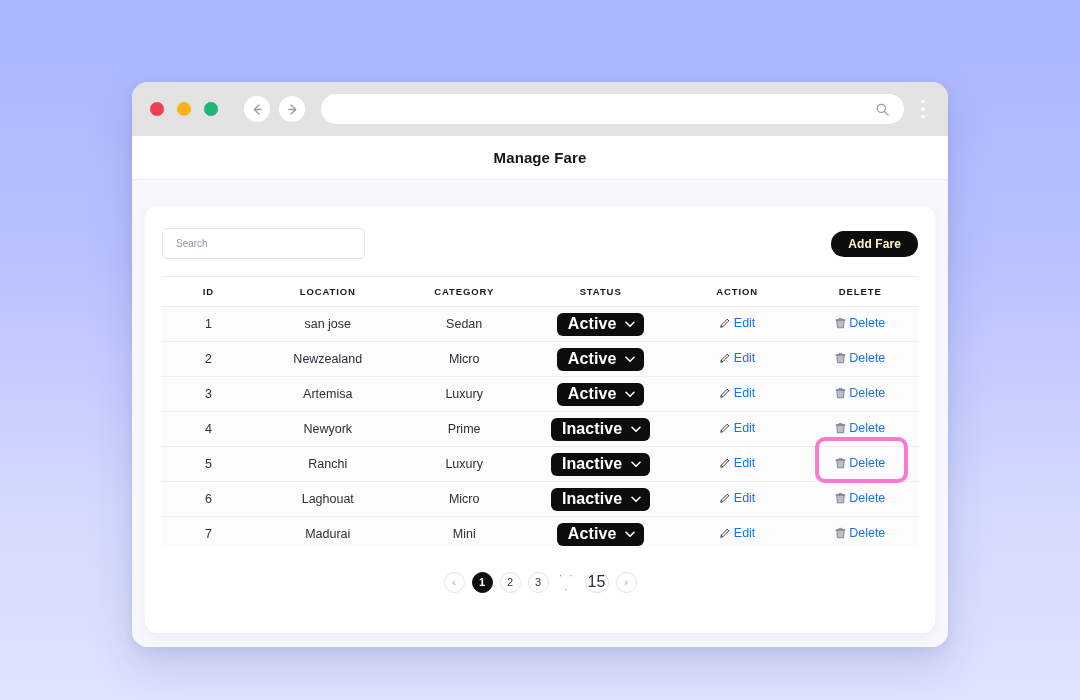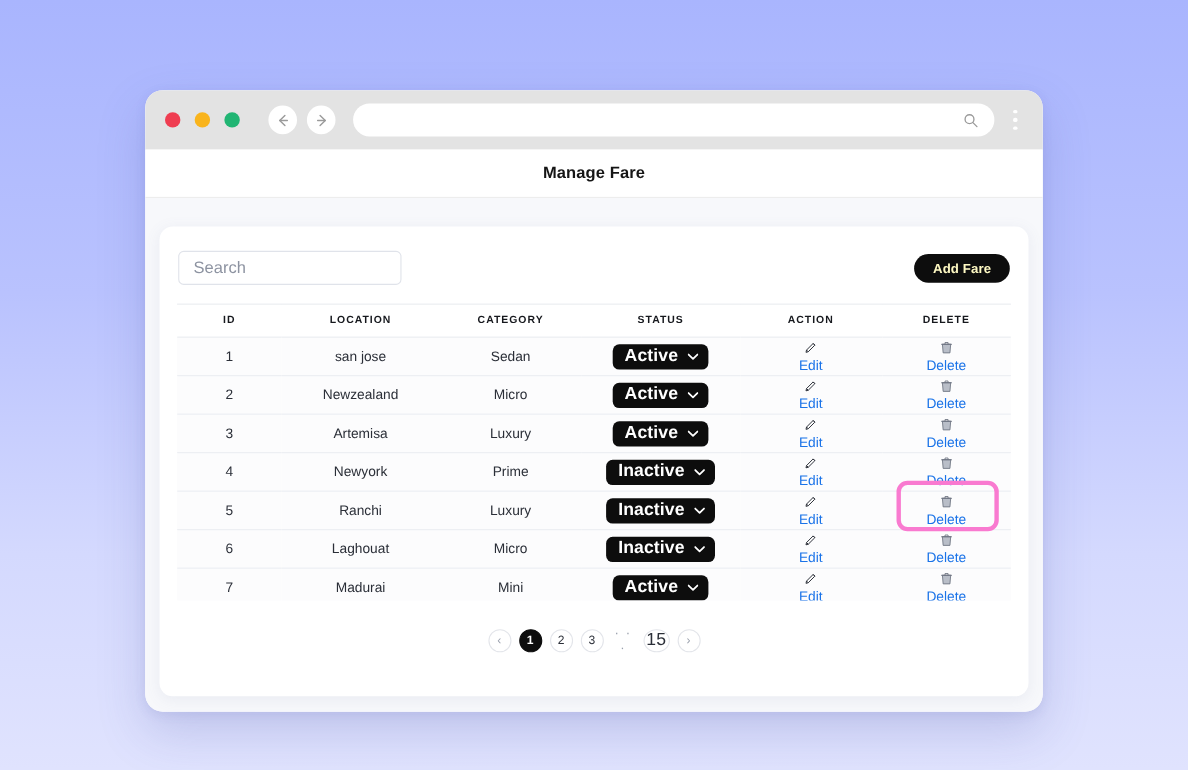--- a/index.html
+++ b/index.html
@@ -117,21 +117,21 @@
     width: 203px; height: 31px;
     border: 1px solid #e0e3ea;
     border-radius: 5px;
     display: flex; align-items: center;
     padding: 0 11px;
   }
   .search-box input {
     border: none; outline: none;
     width: 100%;
     font-family: "Liberation Sans", sans-serif;
-    font-size: 15px;
+    font-size: 10px;
     color: #3a3a3a;
     background: transparent;
   }
   .search-box input::placeholder { color: #8d93a1; }
 
   .add-btn {
     background: #0d0d0d;
     color: #fef9c3;
     border: none;
     border-radius: 16px;
@@ -202,21 +202,20 @@
   .status-pill .chev { display:flex; align-items:center; }
 
   
   .link-cell {
     display: inline-flex;
     align-items: center;
     gap: 3px;
     color: #1a73e8;
     font-size: 12.5px;
     cursor: pointer;
-    flex-direction: column;
   }
   .link-cell .gi { display:flex; align-items:center; }
 
   
   .highlight-ring {
     position: absolute;
     left: 683px; top: 257px;
     width: 93px; height: 46px;
     border: 4px solid #f97ad0;
     border-radius: 10px;

